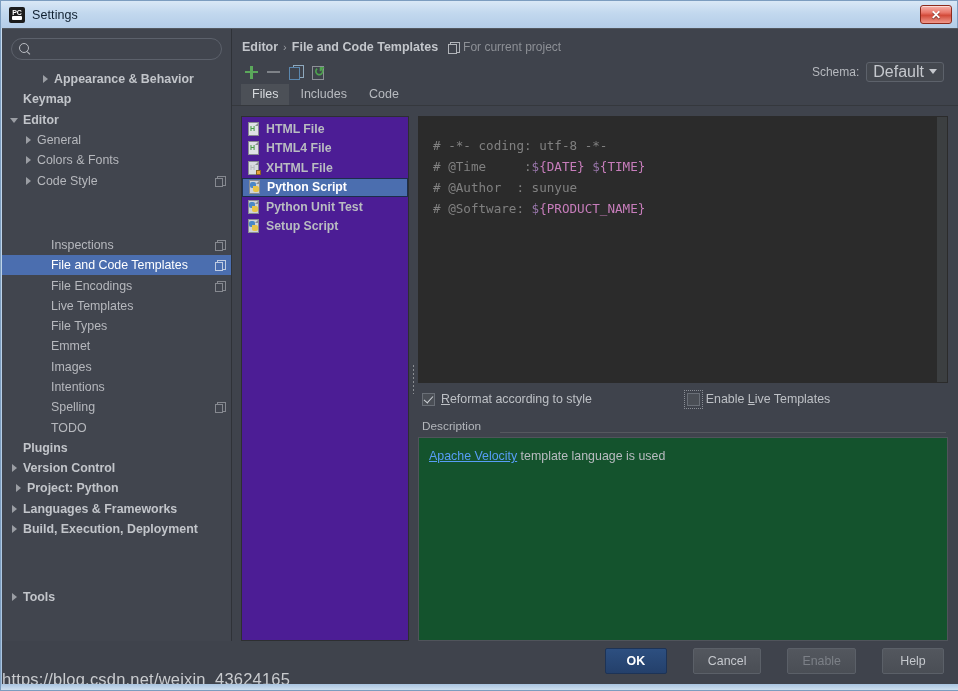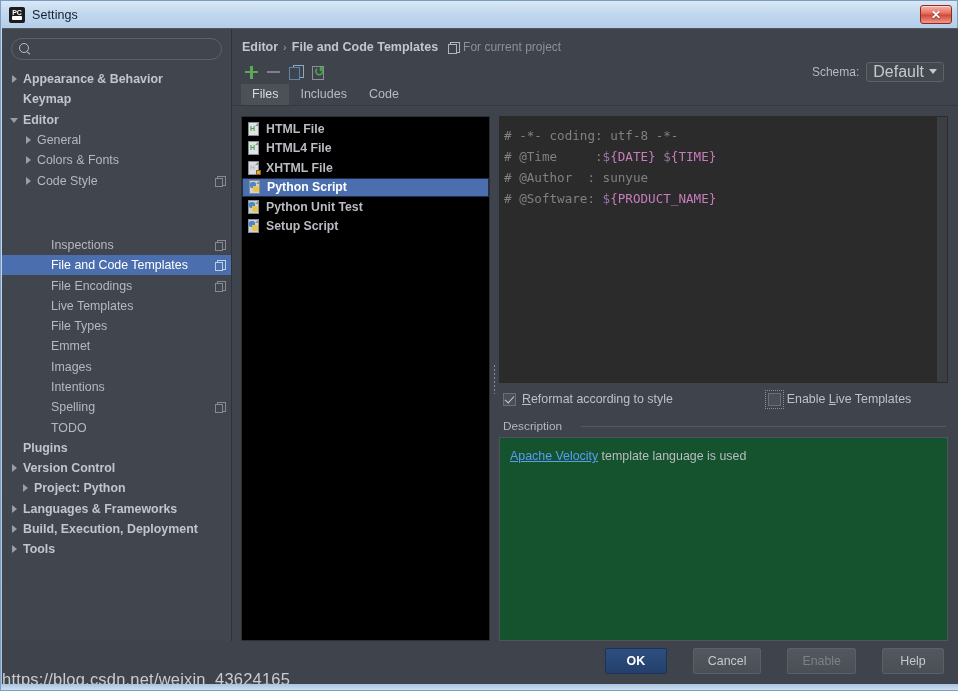--- a/index.html
+++ b/index.html
@@ -221,22 +221,22 @@
   }
   .tab.active { background: #4c5057; color: #d7dade; }
   #tabs-underline { height: 1px; background: #35383d; margin: 0; }
 
   #panels {
     flex: 1 1 auto; min-height: 0;
     display: flex; padding: 10px 10px 0 9px; gap: 0;
   }
   
   #filelist {
-    width: 249px; flex: none;
-    background: #000000; border: 1px solid #2d2f31;
+    width: 168px; flex: none;
+    background: #4c1d95; border: 1px solid #2d2f31;
     padding: 2px 0 0 0; overflow: hidden;
   }
   .file-item {
     height: 19.5px; display: flex; align-items: center;
     font-size: 12.3px; font-weight: bold; color: #b9bcc1;
     padding-left: 5px; cursor: default;
   }
   .file-item.sel {
     background: #4b6eaf; color: #ffffff; border: 1px solid #1d2d4a;
     height: 19.5px;
@@ -279,21 +279,21 @@
 
   
   #editor-col { flex: 1 1 auto; min-width: 0; display: flex; flex-direction: column; }
   #code-area {
     height: 267px; flex: none;
     background: #2b2b2b; border: 1px solid #2b2b2b;
     position: relative; overflow: hidden;
     padding: 8px 0 0 4px;
   }
   #code-area pre {
-    margin: 0; font-family: "DejaVu Sans Mono", monospace;
+    margin: 10px; font-family: "DejaVu Sans Mono", monospace;
     font-size: 12.6px; line-height: 21px; color: #a9b7c6;
     white-space: pre;
   }
   .c-comment { color: #808080; }
   .c-dollar { color: #9876aa; }
   .c-var { color: #c77dbb; }
   #code-scroll-track {
     position: absolute; right: 0; top: 0; width: 10px; height: 100%;
     background: #3c3f41;
   }
@@ -311,21 +311,21 @@
     content: ""; position: absolute; left: 3.2px; top: 0.8px;
     width: 4px; height: 8px; border: solid #cfd3d8;
     border-width: 0 1.8px 1.8px 0; transform: rotate(42deg);
   }
   .cbox.focused { outline: 1px dotted #8b8f96; outline-offset: 2px; }
   .cbox-lbl { font-size: 12.4px; color: #bdc0c5; }
   .cbox-lbl u { text-decoration: underline; }
   #checkrow .gap { width: 95px; }
 
   #desc-header {
-    display: flex; align-items: center; gap: 19px;
+    display: flex; align-items: flex-end; gap: 19px;
     padding: 4px 2px 4px 4px; flex: none;
   }
   #desc-header .t { font-size: 11.8px; color: #b4b7bc; }
   #desc-header .line { flex: 1; height: 1px; background: #55585e; }
   #desc-box {
     flex: 1 1 auto; min-height: 0;
     background: #14532d; border: 1px solid #50545b;
     padding: 8px 10px; overflow: hidden;
   }
   #desc-text { font-size: 12.4px; color: #b9bcc1; }
@@ -381,21 +381,21 @@
     <div id="content-row">
 
       <div id="sidebar">
         <div id="search-wrap">
           <div id="search-box">
             <div id="search-icon"></div>
             <input id="search-input" type="text" placeholder="" style="">
           </div>
         </div>
         <div id="tree">
-            <div class="tree-item bold" style="padding-left: 8px;">
+            <div class="tree-item bold" style="padding-left: 8px; justify-content: center;">
               <span class="arrow right"></span>
               <span class="lbl">Appearance &amp; Behavior</span>
             </div>
             <div class="tree-item bold" style="padding-left: 8px;">
               <span class="arrow"></span>
               <span class="lbl">Keymap</span>
             </div>
             <div class="tree-item bold" style="padding-left: 8px;">
               <span class="arrow down"></span>
               <span class="lbl">Editor</span>
@@ -458,33 +458,33 @@
               <span class="lbl">TODO</span>
             </div>
             <div class="tree-item bold" style="padding-left: 8px;">
               <span class="arrow"></span>
               <span class="lbl">Plugins</span>
             </div>
             <div class="tree-item bold" style="padding-left: 8px;">
               <span class="arrow right"></span>
               <span class="lbl">Version Control</span>
             </div>
-            <div class="tree-item bold" style="padding-left: 19px;">
+            <div class="tree-item bold" style="padding-left: 12px;">
               <span class="arrow right"></span>
               <span class="lbl">Project: Python</span>
             </div>
             <div class="tree-item bold" style="padding-left: 8px;">
               <span class="arrow right"></span>
               <span class="lbl">Languages &amp; Frameworks</span>
             </div>
             <div class="tree-item bold" style="padding-left: 8px;">
               <span class="arrow right"></span>
               <span class="lbl">Build, Execution, Deployment</span>
             </div>
-            <div class="tree-item bold" style="padding-left: 8px;">
+            <div class="tree-item bold" style="padding-left: 8px; margin-top: 48px;">
               <span class="arrow right"></span>
               <span class="lbl">Tools</span>
             </div>
           </div>
       </div>
 
       <div id="right">
 
         <div id="breadcrumb-row">
           <span class="crumb">Editor</span>

